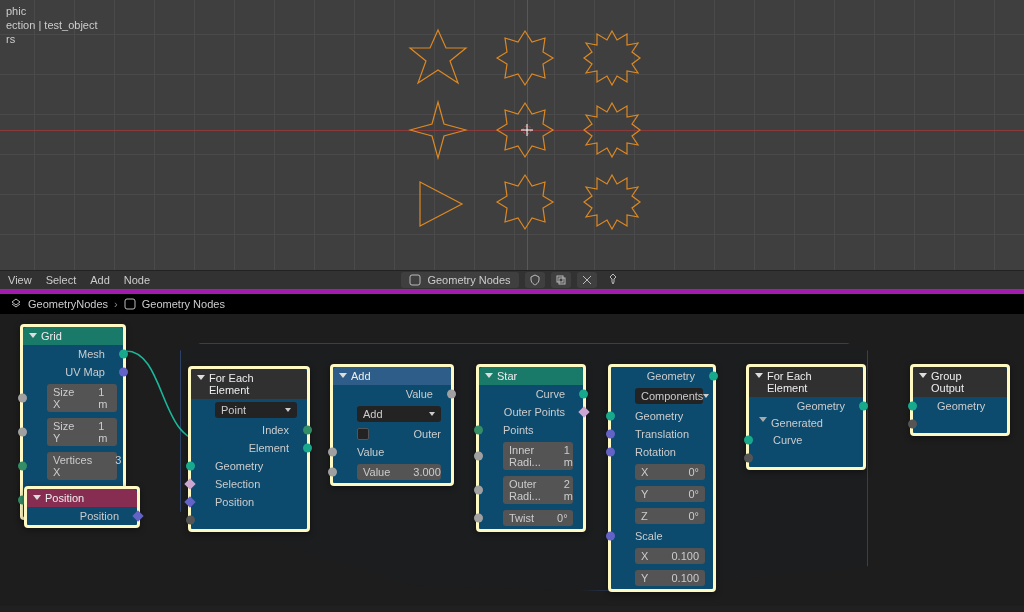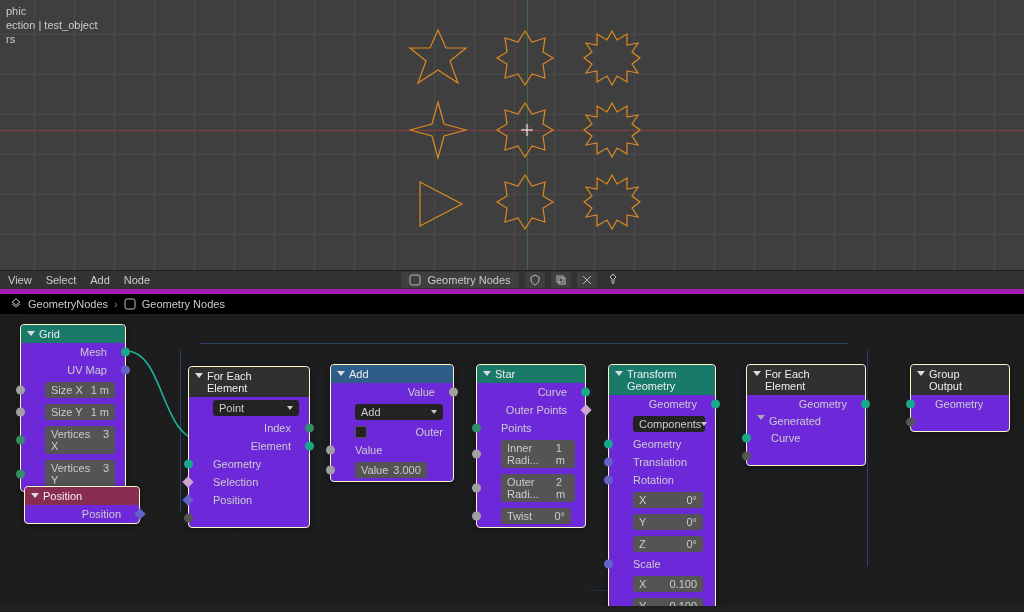--- a/index.html
+++ b/index.html
@@ -24,31 +24,31 @@
 .bar.center { justify-content:center; gap:6px; position:relative; }
 .bar .menu { color:#ccc; cursor:pointer; }
 .bar .abs-left { position:absolute; left:8px; display:flex; gap:14px; }
 .pill { background:#3f3f3f; border-radius:3px; padding:2px 8px; display:flex; align-items:center; gap:6px; }
 .icon-sm { width:12px; height:12px; display:inline-block; }
 .crumb { display:flex; align-items:center; gap:6px; padding:4px 10px; background:#000000; }
 
 
 .editor { position:relative; height:292px; background:#1d1d1d; overflow:hidden; }
 
-.node { position:absolute; background:#6d28d9; border:1px solid #fef9c3; border-radius:4px; box-shadow:0 2px 6px rgba(0,0,0,.4); }
+.node { position:absolute; background:#0c4a6e; border:3px solid #fef9c3; border-radius:4px; box-shadow:0 2px 6px rgba(0,0,0,.4); }
 .node .hdr { padding:3px 18px 3px 18px; border-radius:4px 4px 0 0; font-size:11px; color:#eee; position:relative; }
 .node .hdr::before { content:""; position:absolute; left:6px; top:6px; width:0; height:0; border-left:4px solid transparent; border-right:4px solid transparent; border-top:5px solid #ddd; transform:rotate(-0deg); }
 .hdr.geo   { background:#1a7a6a; }
 .hdr.blue  { background:#2d5d88; }
 .hdr.inp   { background:#882d52; }
 .hdr.out   { background:#303030; }
 .row { position:relative; padding:3px 10px 3px 24px; display:flex; align-items:flex-start; justify-content:space-between; min-height:18px; }
 .row.right { justify-content:flex-end; padding-right:18px; padding-left:10px; }
 .row .lbl { color:#ccc; }
-.field { background:#545454; border-radius:3px; padding:2px 6px; min-width:70px; display:flex; justify-content:space-between; gap:5px; }
+.field { background:#545454; border-radius:3px; padding:2px 6px; min-width:70px; display:flex; justify-content:space-between; gap:23px; }
 .select { background:#232323; border-radius:3px; padding:2px 6px; display:flex; align-items:center; justify-content:space-between; width:100%; }
 .chev { width:0; height:0; border-left:3px solid transparent; border-right:3px solid transparent; border-top:4px solid #ccc; }
 .chk { width:12px;height:12px;background:#232323;border:1px solid #555;border-radius:2px;display:inline-block;margin-right:6px;vertical-align:middle; }
 .sock { position:absolute; width:9px; height:9px; border-radius:50%; top:50%; transform:translateY(-50%); }
 .sock.l { left:-5px; } .sock.r { right:-5px; }
 .sock.geom { background:#18a98c; }
 .sock.vec  { background:#6363c7; }
 .sock.float{ background:#a0a0a0; }
 .sock.int  { background:#338d66; }
 .sock.bool { background:#cca6d1; }
@@ -332,21 +332,20 @@
     <div class="row">
         <span class="sock l float"></span>
         <div class="field">
           <span>Twist</span>
           <span>0°</span>
         </div>
       </div>
   </div>
 
   <div class="node" style="left:608px;top:50px;width:108px">
-    <div class="hdr geo">Transform Geometry</div>
     <div class="row right">
         <span class="lbl">Geometry</span>
         <span class="sock r geom"></span>
       </div>
     <div class="row">
         <div class="select">
           <span>Components</span>
           <span class="chev"></span>
         </div>
       </div>

